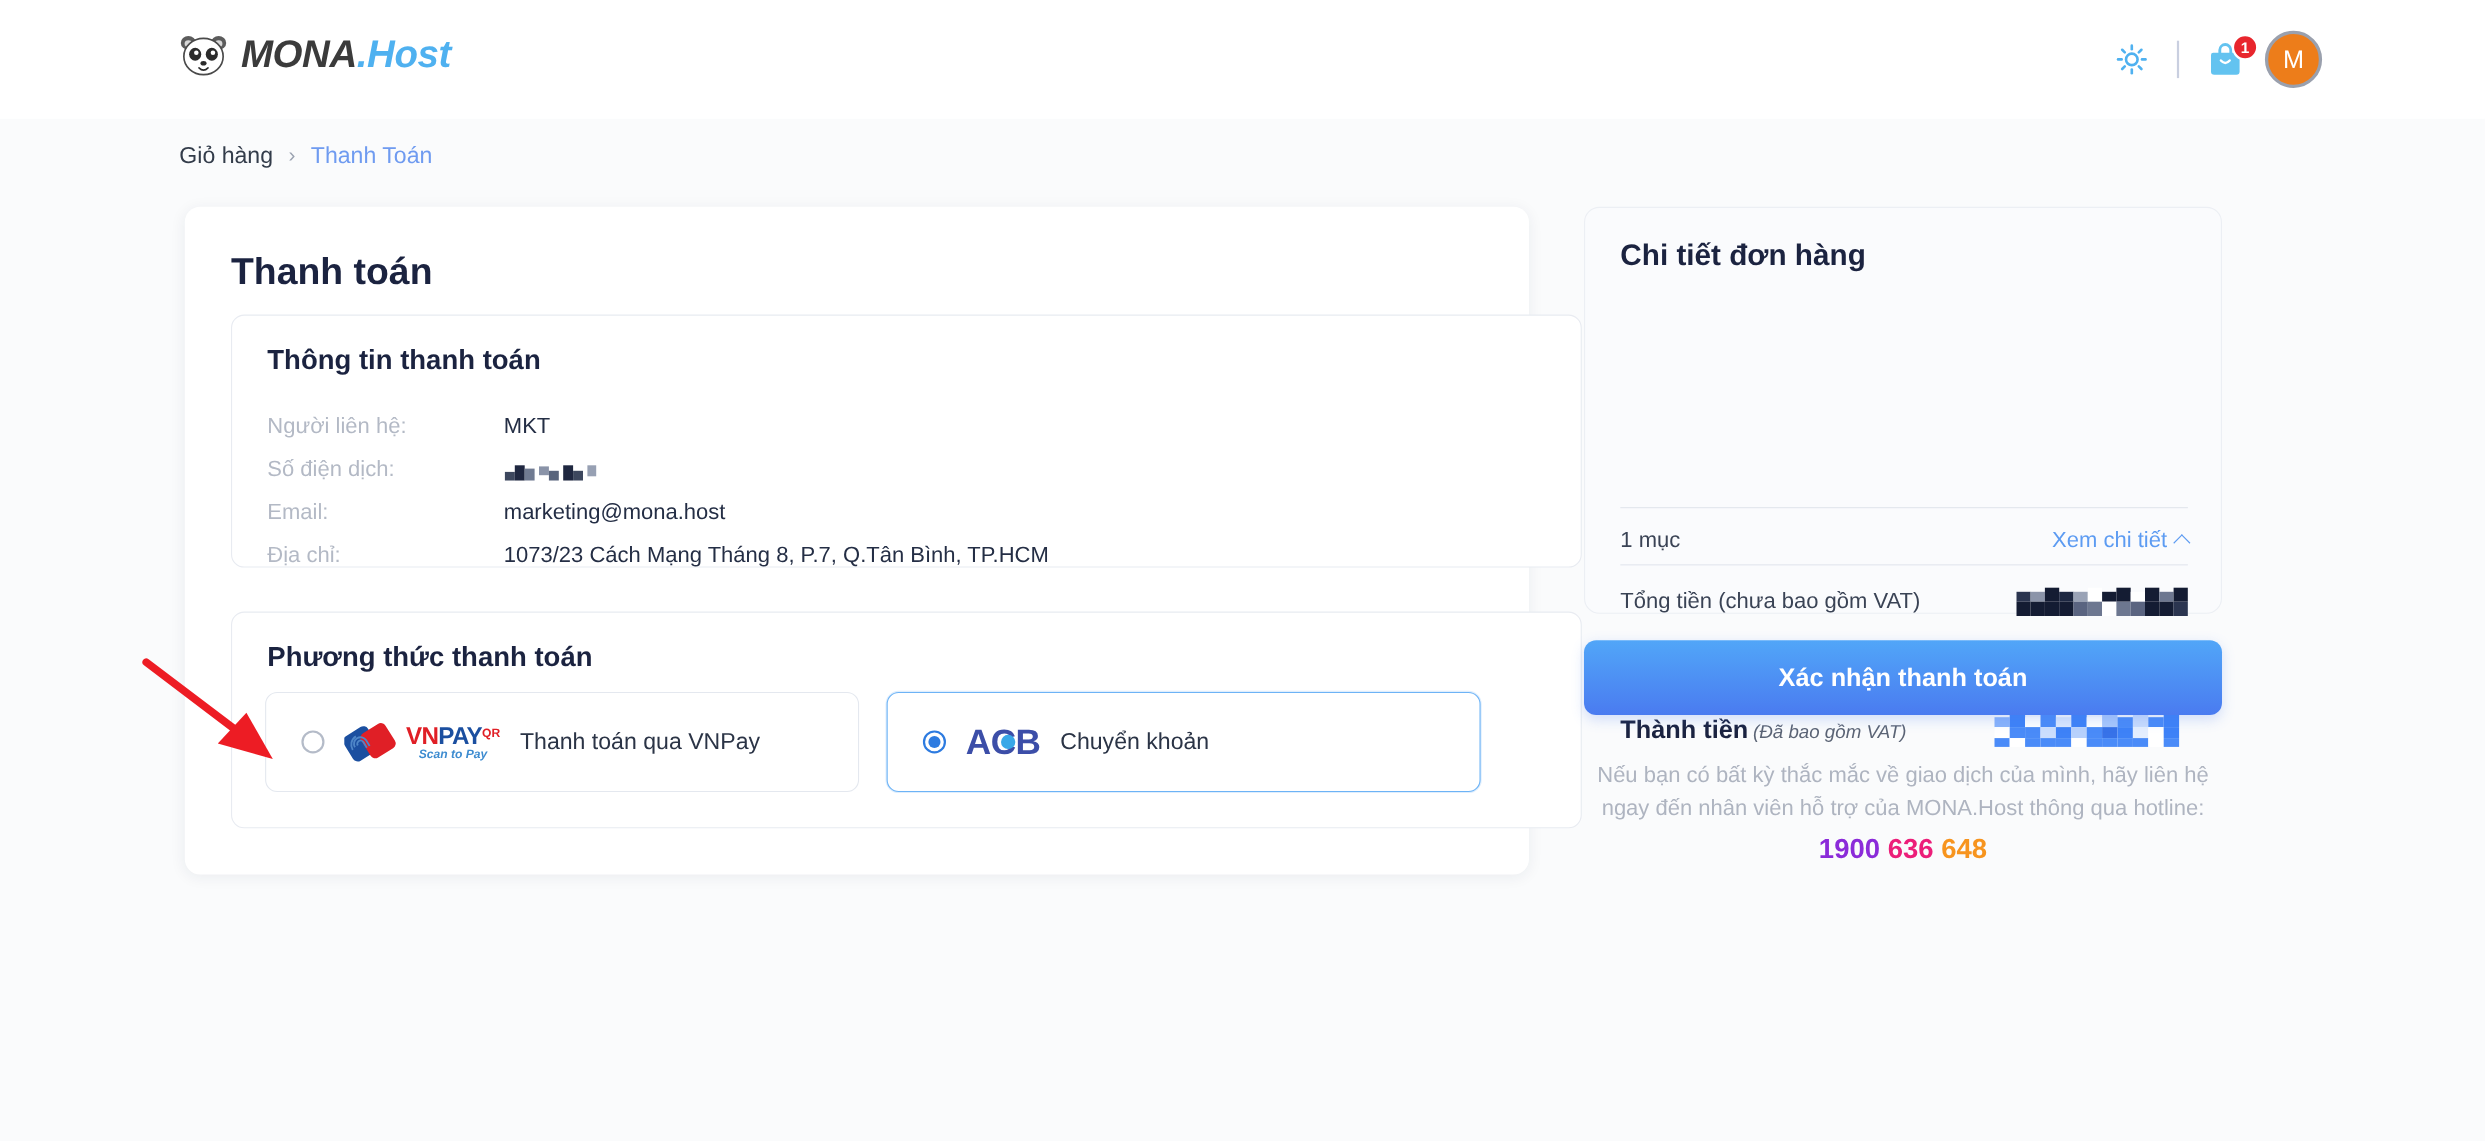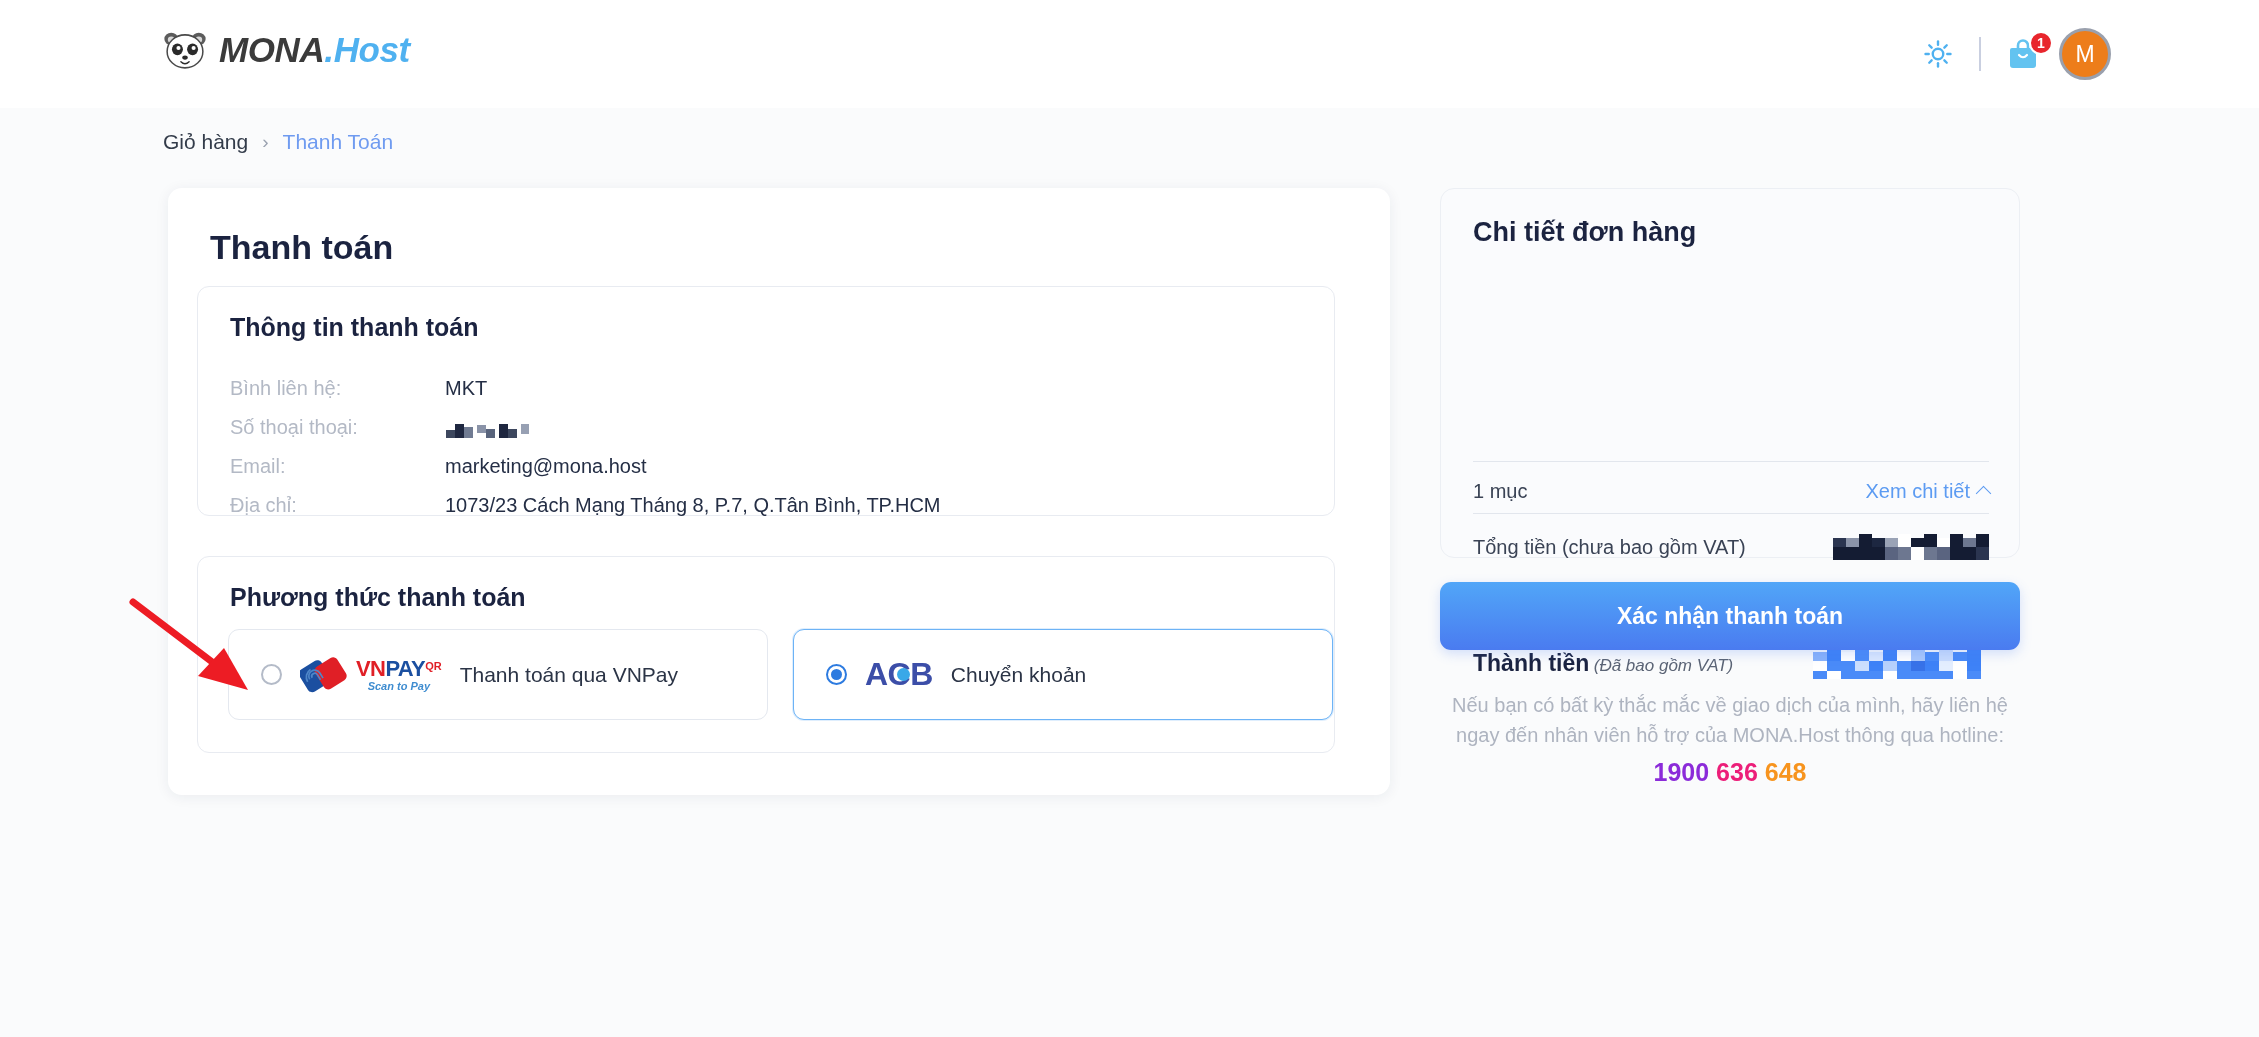--- a/index.html
+++ b/index.html
@@ -79,22 +79,22 @@
     position: absolute; left: 168px; top: 188px;
     width: 1222px; height: 607px;
     background: #fff; border-radius: 14px;
     box-shadow: 0 2px 14px rgba(30,40,70,0.07);
   }
   .page-title {
     position: absolute; left: 42px; top: 40px;
     font-size: 34px; font-weight: bold; color: #1b2340;
   }
   .inner-card {
-    position: absolute; left: 29px;
-    width: 1138px;
+    position: absolute; left: 42px;
+    width: 1228px;
     background: #fff; border: 1px solid #e8ebf1; border-radius: 12px;
   }
   .inner-card.info { top: 98px; height: 230px; }
   .inner-card.method { top: 368px; height: 197px; }
   .sec-title {
     position: absolute; left: 32px; top: 26px;
     font-size: 25px; font-weight: bold; color: #1b2340;
   }
   .info-rows { position: absolute; left: 32px; top: 82px; width: 1060px; }
   .info-row { display: flex; height: 39px; align-items: center; }
@@ -244,26 +244,26 @@
   </div>
 
   <div class="left-card">
     <div class="page-title">Thanh toán</div>
 
     <div class="inner-card info">
       <div class="sec-title">Thông tin thanh toán</div>
       <div class="info-rows">
 
         <div class="info-row">
-          <span class="info-label">Bình liên hệ:</span>
+          <span class="info-label">Người liên hệ:</span>
           <span class="info-value">MKT</span>
         </div>
 
         <div class="info-row">
-          <span class="info-label">Số thoại thoại:</span>
+          <span class="info-label">Số điện dịch:</span>
           <span class="info-value">
             <svg class="redacted-inline" width="88" height="18" viewBox="0 0 88 18">
               <rect x="0" y="10" width="9" height="8" fill="#3d475e"></rect>
               <rect x="9" y="4" width="9" height="14" fill="#1f2740"></rect>
               <rect x="18" y="7" width="9" height="11" fill="#707b92"></rect>
               <rect x="31" y="5" width="9" height="8" fill="#8a93a8"></rect>
               <rect x="40" y="9" width="9" height="9" fill="#59647c"></rect>
               <rect x="53" y="4" width="9" height="14" fill="#1f2740"></rect>
               <rect x="62" y="9" width="9" height="9" fill="#3d475e"></rect>
               <rect x="75" y="4" width="8" height="10" fill="#97a0b3"></rect>

